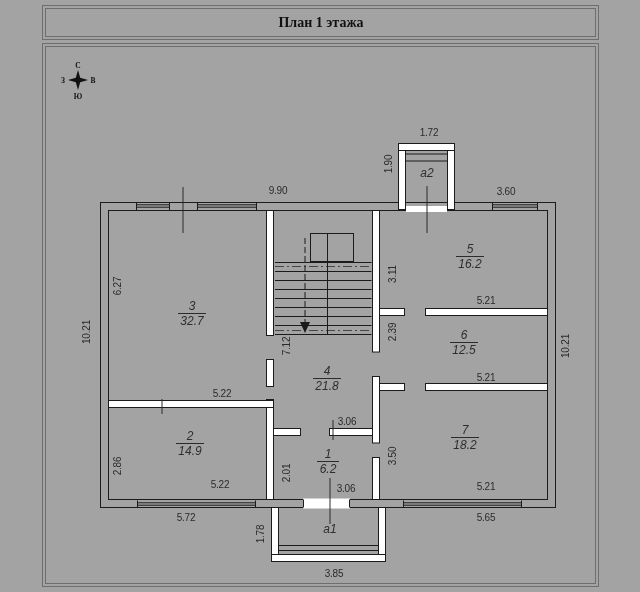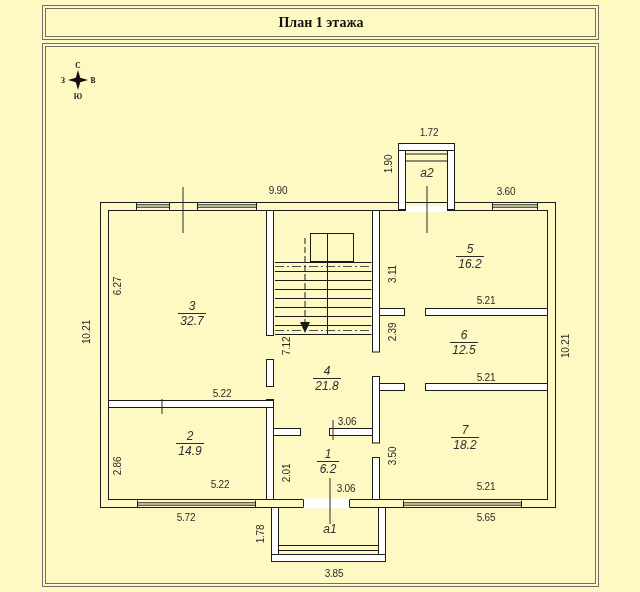--- a/index.html
+++ b/index.html
@@ -1,16 +1,16 @@
 <!DOCTYPE html>
 <html><head>
 <meta charset="utf-8">
 <style>
   html,body{margin:0;padding:0;background:#ffffff;}
-  .page{position:relative;width:640px;height:592px;background:#fef9c3;overflow:hidden;
+  .page{position:relative;width:640px;height:592px;background:#a3a3a3;overflow:hidden;
         font-family:"Liberation Sans",sans-serif;}
   svg{position:absolute;left:0;top:0;}
   .frame{fill:none;stroke:#6e6e6e;stroke-width:1;}
   .wall{fill:#ffffff;stroke:#1b1b1b;stroke-width:1;}
   .ln{stroke:#1b1b1b;stroke-width:1;fill:none;}
   .thin{stroke:#2b2b2b;stroke-width:1;fill:none;}
   .erase{fill:#ffffff;stroke:none;}
   .dim{font-family:"Liberation Sans",sans-serif;font-size:10px;fill:#2b2b2b;letter-spacing:-0.2px;}
   .room-num{font-family:"Liberation Sans",sans-serif;font-style:italic;font-size:12px;fill:#2e2e2e;}
   .room-area{font-family:"Liberation Sans",sans-serif;font-style:italic;font-size:12px;fill:#2e2e2e;}

